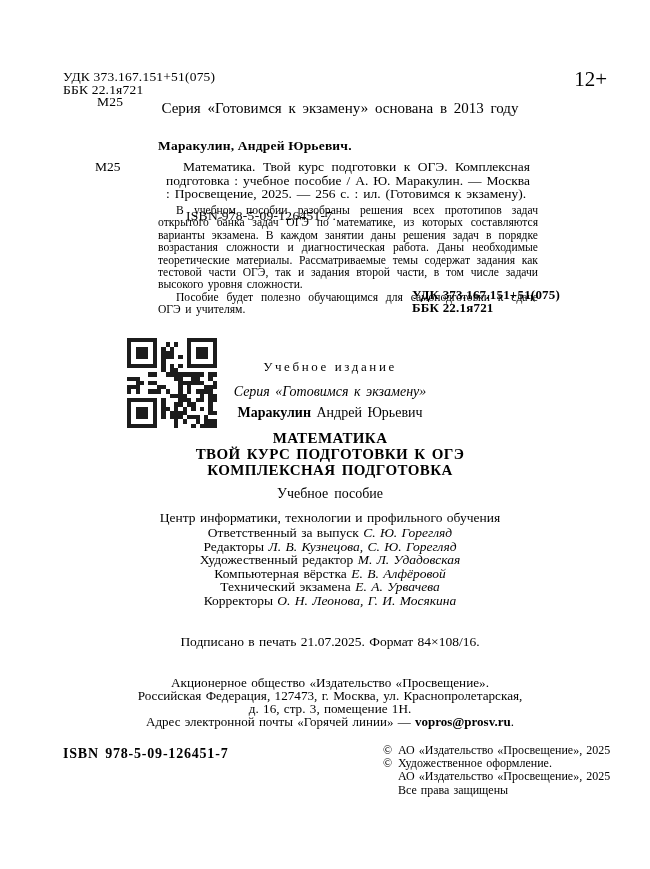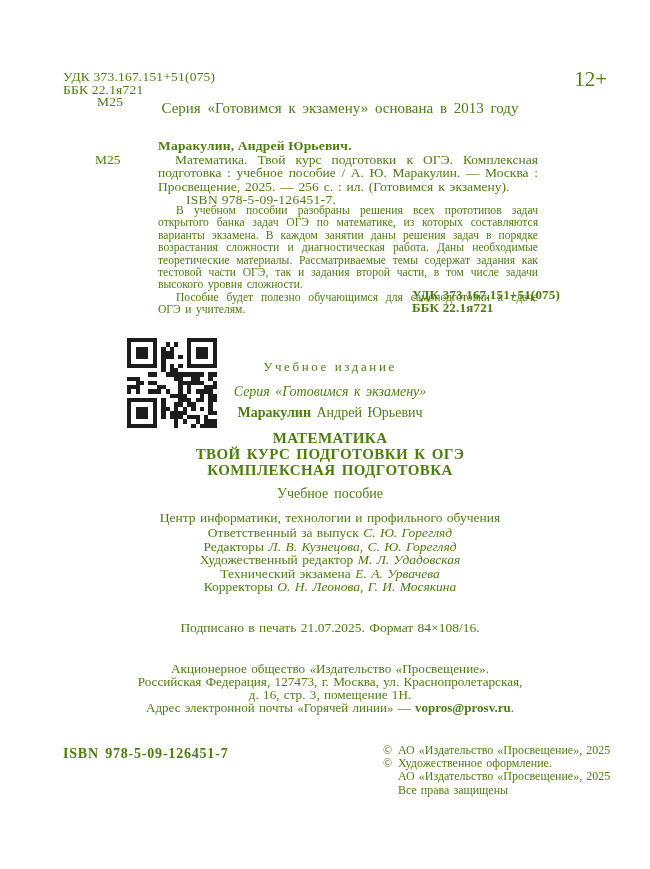--- a/index.html
+++ b/index.html
@@ -2,37 +2,37 @@
 <html lang="ru"><head>
 <meta charset="utf-8">
 <title>Imprint page</title>
 <style>
   html,body{margin:0;padding:0;background:#e8e8e8;}
   .page{
     position:relative;
     width:650px;height:869px;
     margin:0 auto;
     background:#ffffff;
-    color:#4d7c0f;
+    color:#000000;
     font-family:"Liberation Serif","DejaVu Serif",serif;
     overflow:hidden;
   }
   
   .top-codes{position:absolute;left:63px;top:71px;font-size:13.5px;line-height:12.6px;letter-spacing:0.2px;}
   .top-codes .sign{margin-left:34px;}
   
   .age{position:absolute;top:68px;right:43px;font-size:21px;line-height:22px;}
   
   .series-note{position:absolute;left:140px;top:100px;width:400px;text-align:center;font-size:15px;word-spacing:3px;}
   
   .catalog{position:absolute;left:63px;top:139px;width:475px;font-size:13.5px;line-height:13.4px;}
   .catalog .author-head{margin-left:95px;font-weight:bold;letter-spacing:0.2px;}
   .catalog .entry-wrap{position:relative;margin-left:95px;margin-top:0.5px;}
   .catalog .m25{position:absolute;left:-63px;top:0;}
-  .catalog .entry{text-align:justify;text-indent:17px;word-spacing:1.5px;margin:0;}
+  .catalog .entry{text-align:justify;text-indent:17px;word-spacing:1.5px;margin:8px;}
   .catalog .isbn-line{margin-left:28px;letter-spacing:0.3px;}
   
   .annotation{position:absolute;left:158px;top:205px;width:380px;font-size:11.6px;line-height:12.4px;text-align:justify;word-spacing:1.6px;}
   .annotation p{margin:0;text-indent:18px;}
   
   .codes-right{position:absolute;left:412px;top:288px;font-weight:bold;font-size:13px;line-height:13px;letter-spacing:0.2px;}
   
   .qr-box{position:absolute;left:127px;top:338px;width:90px;height:90px;}
   .qr-box svg{display:block;width:90px;height:90px;}
   
@@ -329,20 +329,21 @@
       <div>ТВОЙ КУРС ПОДГОТОВКИ К ОГЭ</div>
       <div>КОМПЛЕКСНАЯ ПОДГОТОВКА</div>
     </div>
     <div class="subtitle">Учебное пособие</div>
     <div class="center-name">Центр информатики, технологии и профильного обучения</div>
 
     <div class="credits">
       <div class="credit"><span>Ответственный за выпуск </span><span class="name">С. Ю. Горегляд</span></div>
       <div class="credit"><span>Редакторы </span><span class="name">Л. В. Кузнецова, С. Ю. Горегляд</span></div>
       <div class="credit"><span>Художественный редактор </span><span class="name">М. Л. Удадовская</span></div>
+      <div class="credit"><span>Компьютерная вёрстка </span><span class="name">Е. В. Алфёровой</span></div>
       <div class="credit"><span>Технический экзамена </span><span class="name">Е. А. Урвачева</span></div>
       <div class="credit"><span>Корректоры </span><span class="name">О. Н. Леонова, Г. И. Мосякина</span></div>
     </div>
 
     <div class="print-info">
       <div>Подписано в печать 21.07.2025. Формат 84×108/16.</div>
     </div>
 
     <div class="publisher">
       <div>Акционерное общество «Издательство «Просвещение».</div>

